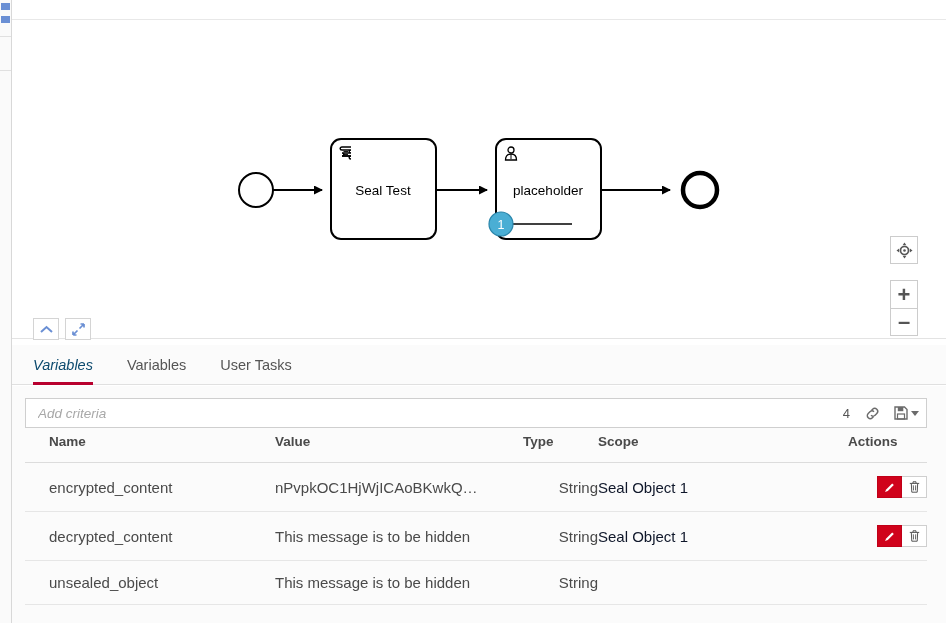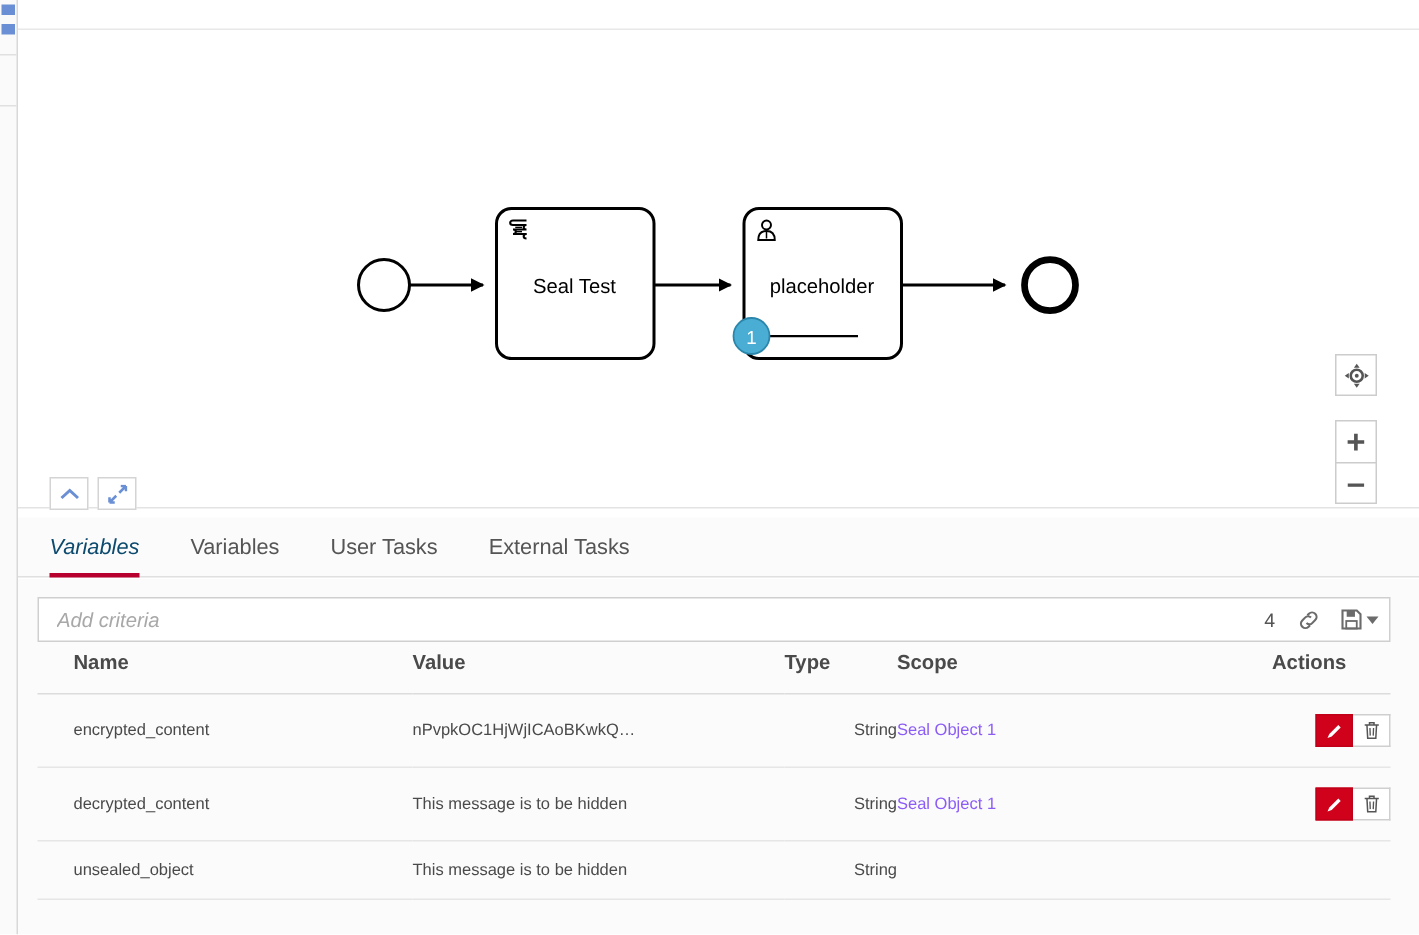--- a/index.html
+++ b/index.html
@@ -109,29 +109,29 @@
   .table-wrap {
     position: absolute; left: 12px; top: 434px; right: 0; bottom: 0;
     background: #fbfbfb; padding: 0 19px 12px 13px;
   }
   table.vars { width: 100%; border-collapse: collapse; }
   table.vars th {
     text-align: left; font-size: 13.5px; color: #4a4a4a; font-weight: bold;
     padding: 0 0 13px 0; border-bottom: 1px solid #dcdcdc;
   }
   table.vars td {
-    font-size: 11px; color: #4a4a4a; padding: 13px 0;
+    font-size: 15px; color: #4a4a4a; padding: 13px 0;
     border-bottom: 1px solid #e6e6e6; vertical-align: middle;
   }
   .col-name  { width: 250px; padding-left: 24px !important; }
   .col-value { width: 248px; }
   .col-type  { width: 75px; text-align: right; }
   .col-scope { width: 250px; }
   .col-act   { text-align: right; }
-  .link { color: #8b5cf6; cursor: pointer; }
+  .link { color: #0f172a; cursor: pointer; }
   .act-wrap { display: inline-flex; }
   .btn-edit {
     width: 25px; height: 22px; background: #d0021b; border: 1px solid #c00018;
     display: flex; align-items: center; justify-content: center; cursor: pointer;
   }
   .btn-del {
     width: 25px; height: 22px; background: #fff; border: 1px solid #cfcfcf;
     border-left: none; display: flex; align-items: center; justify-content: center;
     cursor: pointer;
   }
@@ -218,21 +218,20 @@
         <path d="M12,1 L7.5,5.5 M12,1 L12,4.5 M12,1 L8.5,1" fill="none" stroke="#6a8fd4" stroke-width="1.7"></path>
         <path d="M1,12 L5.5,7.5 M1,12 L1,8.5 M1,12 L4.5,12" fill="none" stroke="#6a8fd4" stroke-width="1.7"></path>
       </svg>
     </div>
   </div>
 
   <div class="tabs">
     <div class="tab active">Variables</div>
     <div class="tab">Variables</div>
     <div class="tab">User Tasks</div>
-    <div class="tab">External Tasks</div>
   </div>
 
   <div class="searchbar-wrap">
     <div class="searchbar">
       <input class="search-input" type="text" placeholder="Add criteria" style="">
       <span class="sb-count">4</span>
       <span class="sb-icon">
         <svg width="15" height="15" viewBox="0 0 15 15">
           <path d="M6,9.3 C7.2,10.5 8.8,10.5 9.8,9.4 L11.8,7.4 C13,6.2 13,4.4 11.8,3.2 C10.6,2 8.8,2 7.6,3.2 L6.6,4.2" fill="none" stroke="#6b6b6b" stroke-width="1.4"></path>
           <path d="M9,5.7 C7.8,4.5 6.2,4.5 5.2,5.6 L3.2,7.6 C2,8.8 2,10.6 3.2,11.8 C4.4,13 6.2,13 7.4,11.8 L8.4,10.8" fill="none" stroke="#6b6b6b" stroke-width="1.4"></path>

